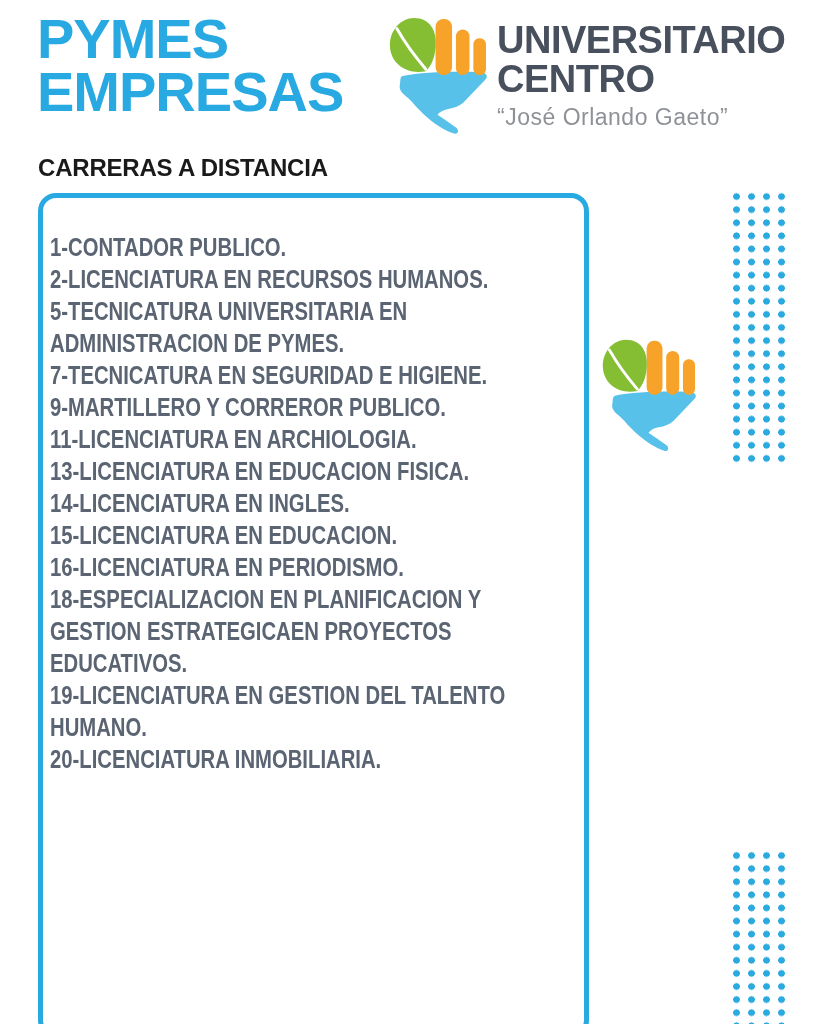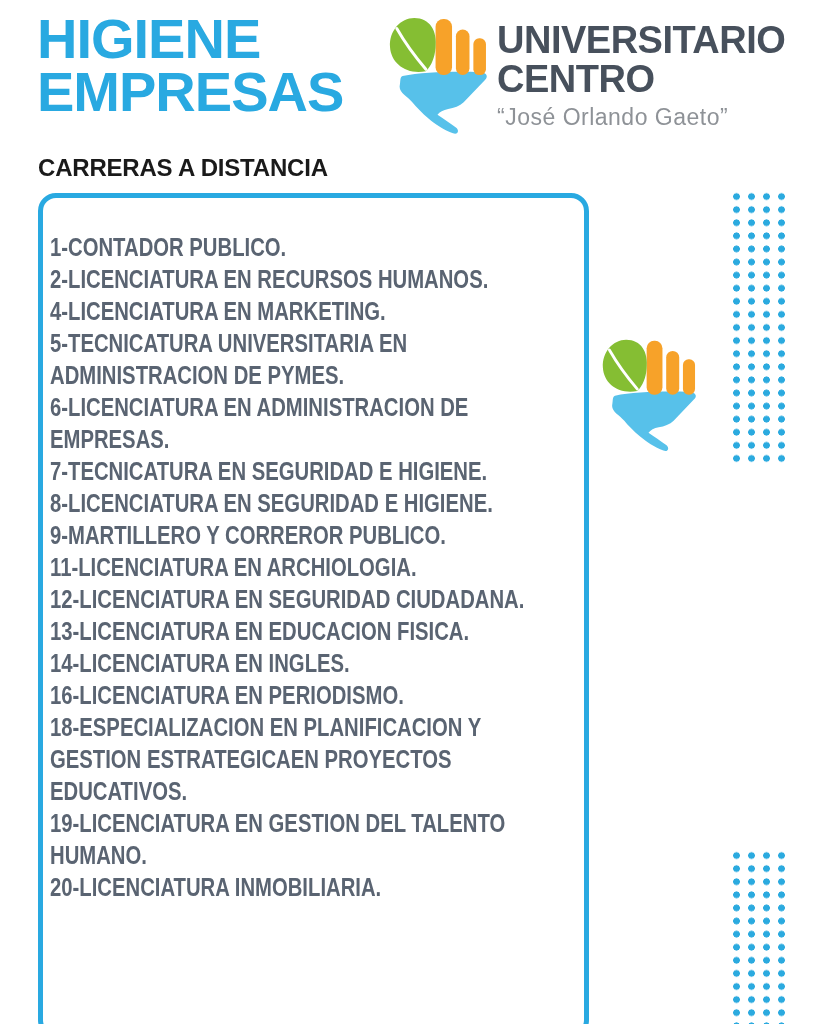--- a/index.html
+++ b/index.html
@@ -65,21 +65,21 @@
       <rect x="50" y="4" width="17" height="58" rx="8" fill="var(--bar_orange)"></rect>
       <rect x="71" y="15" width="14" height="47" rx="7" fill="var(--bar_orange)"></rect>
       <rect x="89" y="24" width="13" height="38" rx="6" fill="var(--bar_orange)"></rect>
       <path fill="var(--leaf_green)" d="M40,58 C20,62 4,50 3,33 C2,16 14,3 28,3 C44,3 52,16 50,34 C49,44 46,52 40,58 Z"></path>
       <path d="M10,14 C18,28 28,42 40,56" fill="none" stroke="#ffffff" stroke-width="3" stroke-linecap="round"></path>
     </g>
   </defs>
 </svg>
 
 <div class="page-title">
-  <div>HIGIENE</div>
+  <div>PYMES</div>
   <div>EMPRESAS</div>
 </div>
 
 <svg class="logo-mark" viewBox="0 0 104 130">
   <use href="#uni-mark"></use>
 </svg>
 
 <div class="org-text">
   <div class="org-line">UNIVERSITARIO</div>
   <div class="org-line">CENTRO</div>
@@ -90,50 +90,40 @@
 
 <div class="careers-panel">
   <div>
       <div>
         <div class="career-line">1-CONTADOR PUBLICO.</div>
       </div>
       <div>
         <div class="career-line">2-LICENCIATURA EN RECURSOS HUMANOS.</div>
       </div>
       <div>
-        <div class="career-line">4-LICENCIATURA EN MARKETING.</div>
-      </div>
-      <div>
         <div class="career-line">5-TECNICATURA UNIVERSITARIA EN</div>
         <div class="career-line">ADMINISTRACION DE PYMES.</div>
       </div>
       <div>
-        <div class="career-line">6-LICENCIATURA EN ADMINISTRACION DE</div>
-        <div class="career-line">EMPRESAS.</div>
-      </div>
-      <div>
         <div class="career-line">7-TECNICATURA EN SEGURIDAD E HIGIENE.</div>
-      </div>
-      <div>
-        <div class="career-line">8-LICENCIATURA EN SEGURIDAD E HIGIENE.</div>
       </div>
       <div>
         <div class="career-line">9-MARTILLERO Y CORREROR PUBLICO.</div>
       </div>
       <div>
         <div class="career-line">11-LICENCIATURA EN ARCHIOLOGIA.</div>
       </div>
       <div>
-        <div class="career-line">12-LICENCIATURA EN SEGURIDAD CIUDADANA.</div>
-      </div>
-      <div>
         <div class="career-line">13-LICENCIATURA EN EDUCACION FISICA.</div>
       </div>
       <div>
         <div class="career-line">14-LICENCIATURA EN INGLES.</div>
+      </div>
+      <div>
+        <div class="career-line">15-LICENCIATURA EN EDUCACION.</div>
       </div>
       <div>
         <div class="career-line">16-LICENCIATURA EN PERIODISMO.</div>
       </div>
       <div>
         <div class="career-line">18-ESPECIALIZACION EN PLANIFICACION Y</div>
         <div class="career-line">GESTION ESTRATEGICAEN PROYECTOS</div>
         <div class="career-line">EDUCATIVOS.</div>
       </div>
       <div>

